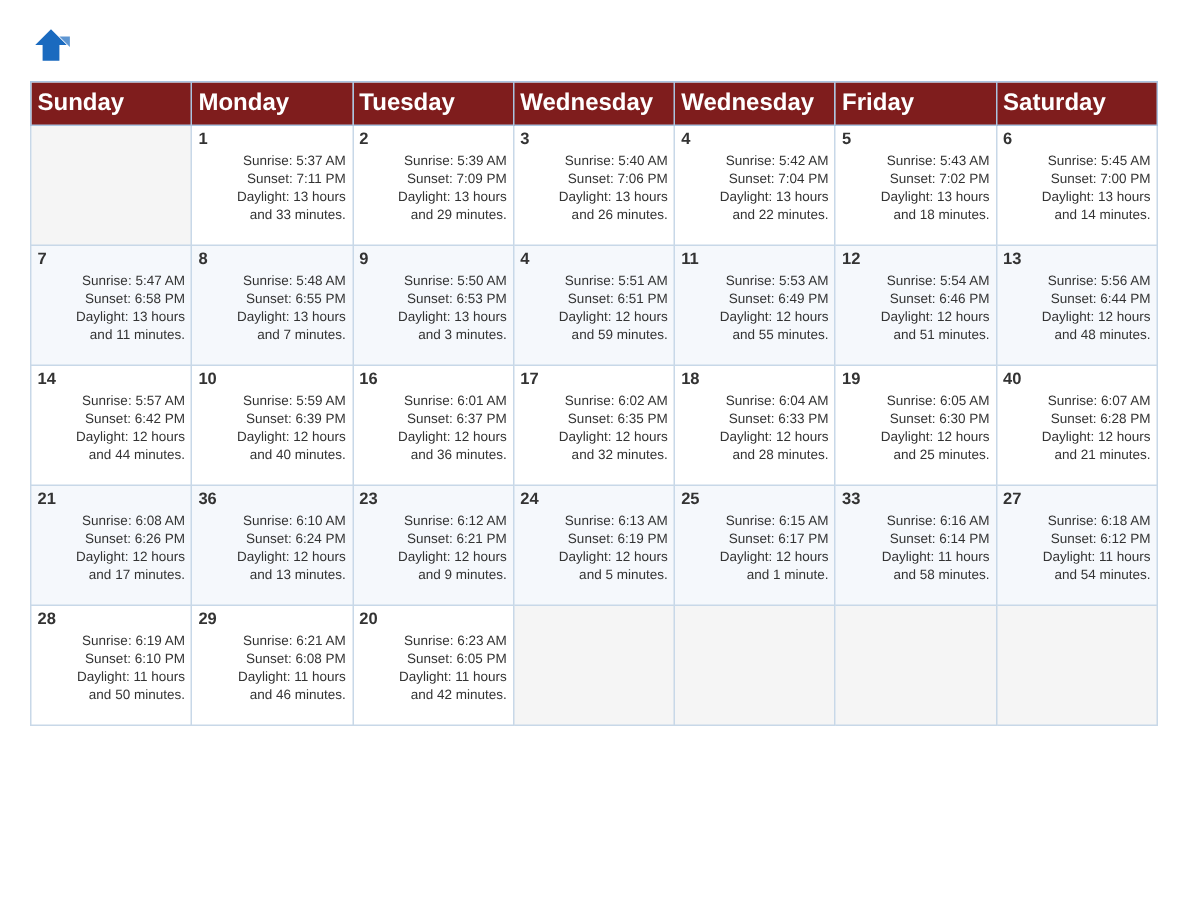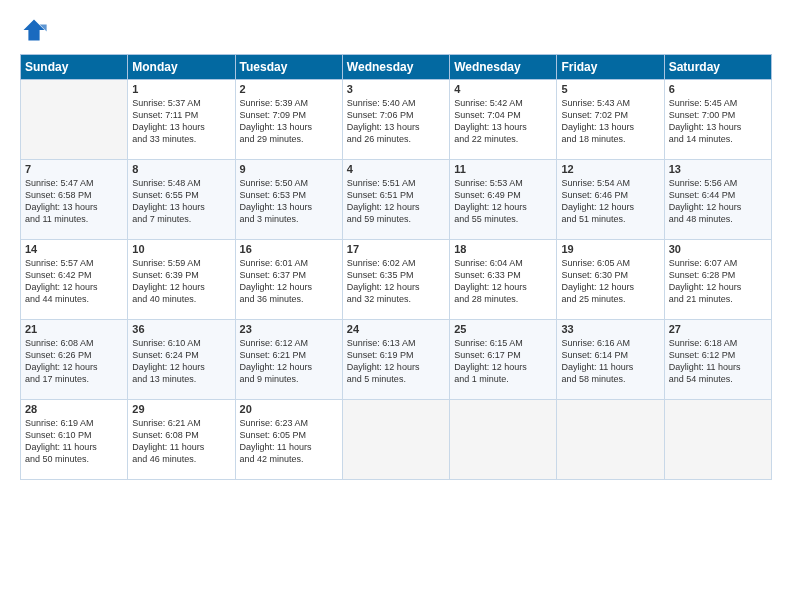--- a/index.html
+++ b/index.html
@@ -49,23 +49,23 @@
     .location {
       font-size: 14px;
       color: #444;
     }
     table {
       width: 100%;
       border-collapse: collapse;
       table-layout: fixed;
     }
     thead tr th {
-      background-color: #0369a1;
+      background-color: #7f1d1d;
       color: #fff;
-      font-size: 12px;
+      font-size: 16px;
       font-weight: bold;
       padding: 5px 4px;
       text-align: left;
       border: 1px solid #aac4e0;
     }
     tbody tr td {
       border: 1px solid #c8d8e8;
       vertical-align: top;
       padding: 3px 4px 3px 4px;
       font-size: 9.5px;
@@ -76,20 +76,21 @@
     .day-num {
       font-weight: bold;
       font-size: 11px;
       display: block;
       margin-bottom: 2px;
     }
     .day-info {
       font-size: 9px;
       color: #333;
       line-height: 1.35;
+      text-align: right;
     }
     .empty-cell {
       background: #f9f9f9;
     }
     tbody tr:nth-child(even) td {
       background: #f5f8fc;
     }
     tbody tr:nth-child(odd) td {
       background: #fff;
     }
@@ -207,21 +208,21 @@
           </td>
           <td>
             <span class="day-num">18</span>
             <div class="day-info">Sunrise: 6:04 AM<br>Sunset: 6:33 PM<br>Daylight: 12 hours<br>and 28 minutes.</div>
           </td>
           <td>
             <span class="day-num">19</span>
             <div class="day-info">Sunrise: 6:05 AM<br>Sunset: 6:30 PM<br>Daylight: 12 hours<br>and 25 minutes.</div>
           </td>
           <td>
-            <span class="day-num">30</span>
+            <span class="day-num">40</span>
             <div class="day-info">Sunrise: 6:07 AM<br>Sunset: 6:28 PM<br>Daylight: 12 hours<br>and 21 minutes.</div>
           </td>
         </tr>
         <tr>
           <td>
             <span class="day-num">21</span>
             <div class="day-info">Sunrise: 6:08 AM<br>Sunset: 6:26 PM<br>Daylight: 12 hours<br>and 17 minutes.</div>
           </td>
           <td>
             <span class="day-num">36</span>

